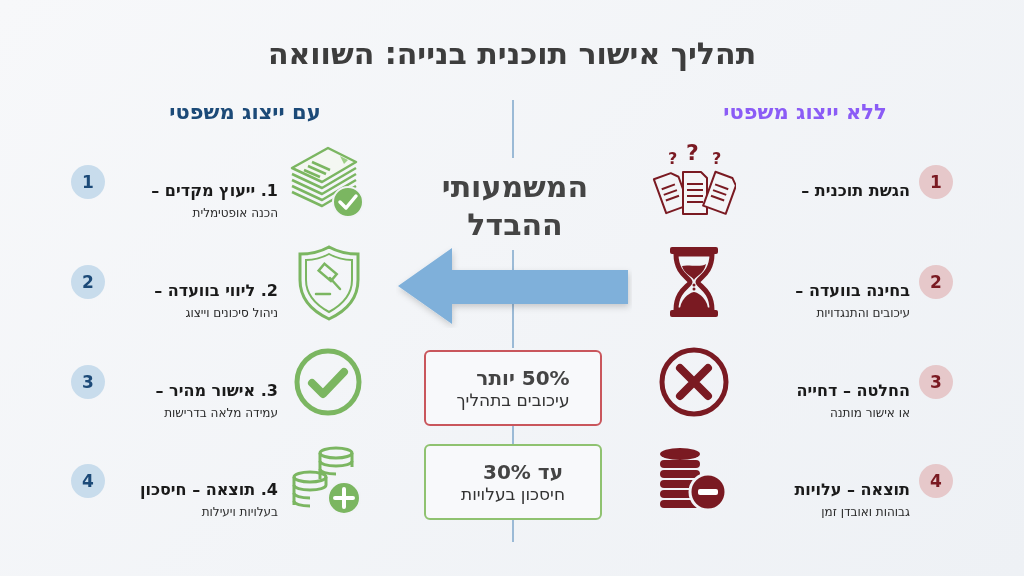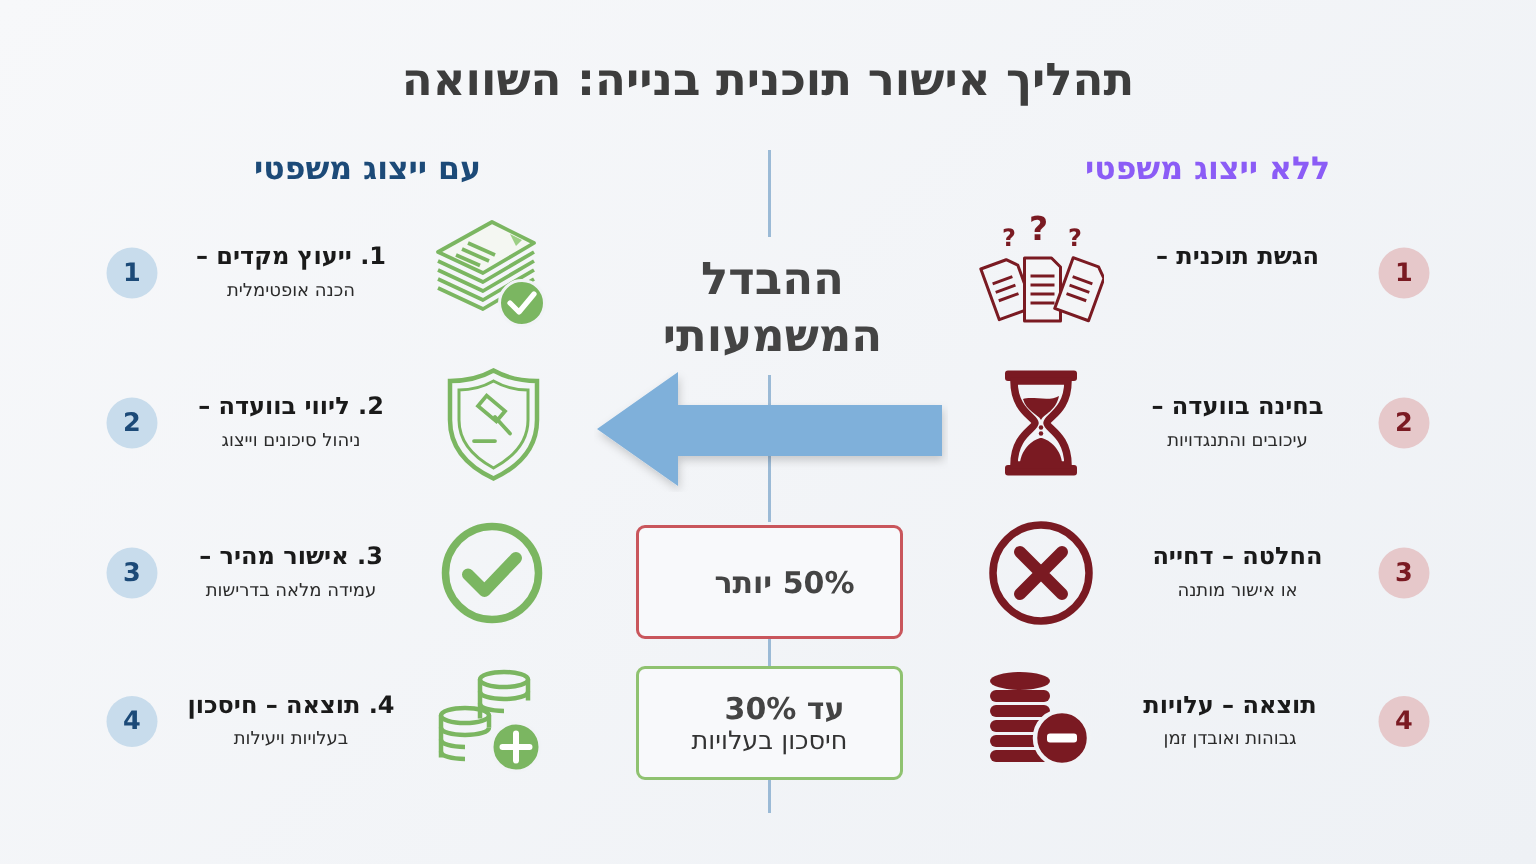--- a/index.html
+++ b/index.html
@@ -18,21 +18,21 @@
   .head-right { left:660px; width:290px; top:100px; color:#8b5cf6; }
   .head-left { left:120px; width:250px; top:100px; color:#1c4a78; }
   .divider { left:512px; width:2px; background:#9bbad6; }
   .badge {
     width:34px; height:34px; border-radius:50%;
     display:flex; align-items:center; justify-content:center;
     font-weight:bold; font-size:17px;
   }
   .badge.red { background:#e6c8ca; color:#7a1a22; }
   .badge.blue { background:#c8dcec; color:#1c4a78; }
-  .step-text { direction:rtl; text-align:center; line-height:22px; }
+  .step-text { direction:rtl; text-align:right; line-height:22px;margin-top:20px; }
   .step-text .t { font-size:16px; font-weight:bold; color:#1a1a1a; display:block; }
   .step-text .s { font-size:12px; color:#2a2a2a; display:block; }
   .center-head {
     left:430px; width:170px; top:168px; text-align:center; direction:rtl;
     font-size:30px; font-weight:bold; color:#444; line-height:38px;
   }
   .stat-box {
     left:424px; width:174px; height:72px; border-radius:6px; background:#f8f9fb;
     text-align:center; direction:rtl; display:flex; flex-direction:column; justify-content:center;
   }
@@ -48,35 +48,36 @@
 
 <div class="abs col-head head-right">ללא ייצוג משפטי</div>
 <div class="abs col-head head-left">עם ייצוג משפטי</div>
 
 <div class="abs divider" style="top:100px;height:58px;"></div>
 <div class="abs divider" style="top:250px;height:98px;"></div>
 <div class="abs divider" style="top:424px;height:20px;"></div>
 <div class="abs divider" style="top:518px;height:24px;"></div>
 
 <div class="abs center-head">
+  <div>המשמעותי</div>
   <div>ההבדל</div>
-  <div>המשמעותי</div>
 </div>
 
 <svg class="abs" style="left:396px;top:246px;" width="236" height="82">
   <defs>
       <filter id="sh" x="-10%" y="-10%" width="130%" height="140%">
         <feDropShadow dx="1" dy="3" stdDeviation="3" flood-color="#000" flood-opacity="0.18"></feDropShadow>
       </filter>
     </defs>
   <polygon points="2,40 56,2 56,24 232,24 232,58 56,58 56,78" fill="#7fb0da" filter="url(#sh)"></polygon>
 </svg>
 
 <div class="abs stat-box red">
   <span class="v">50% יותר</span>
+  <span class="l">עיכובים בתהליך</span>
 </div>
 <div class="abs stat-box green">
   <span class="v">עד 30%</span>
   <span class="l">חיסכון בעלויות</span>
 </div>
 
 <div class="abs badge red" style="left:919px;top:165px;">1</div>
 <div class="abs step-text" style="left:740px;width:170px;top:160px;">
   <span class="t">הגשת תוכנית –</span>
 </div>

